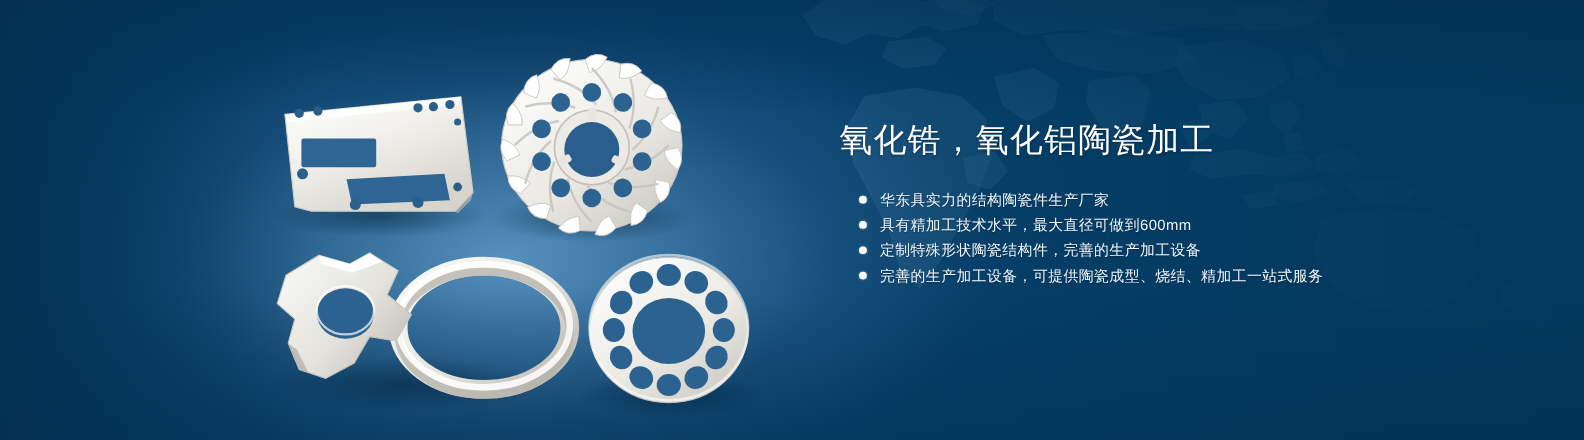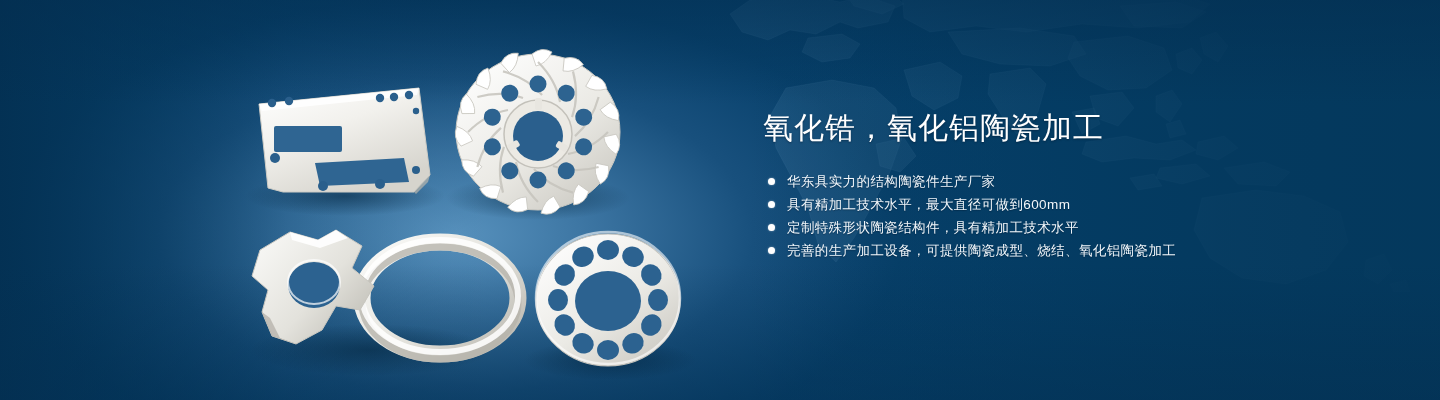--- a/index.html
+++ b/index.html
@@ -90,21 +90,21 @@
     font-size: 30px;
     line-height: 40px;
     letter-spacing: 1px;
     font-weight: 400;
     margin: 0 0 22px 0;
     white-space: nowrap;
     text-shadow: 0 1px 2px rgba(0,20,40,0.45);
   }
   .bullets {
     list-style: none;
-    margin: 0;
+    margin: 13px;
     padding: 0;
   }
   .bullet {
     position: relative;
     padding-left: 24px;
     color: #f2f7fb;
     font-size: 13.5px;
     line-height: 23px;
     letter-spacing: 0.4px;
     white-space: nowrap;
@@ -330,22 +330,22 @@
       <li class="bullet">
         <span class="bullet-dot"></span>
         <span>华东具实力的结构陶瓷件生产厂家</span>
       </li>
       <li class="bullet">
         <span class="bullet-dot"></span>
         <span>具有精加工技术水平，最大直径可做到600mm</span>
       </li>
       <li class="bullet">
         <span class="bullet-dot"></span>
-        <span>定制特殊形状陶瓷结构件，具有精加工技术水平</span>
+        <span>定制特殊形状陶瓷结构件，完善的生产加工设备</span>
       </li>
       <li class="bullet">
         <span class="bullet-dot"></span>
-        <span>完善的生产加工设备，可提供陶瓷成型、烧结、氧化铝陶瓷加工</span>
+        <span>完善的生产加工设备，可提供陶瓷成型、烧结、精加工一站式服务</span>
       </li>
     </ul>
   </div>
 
 </div>
 
 </body></html>

